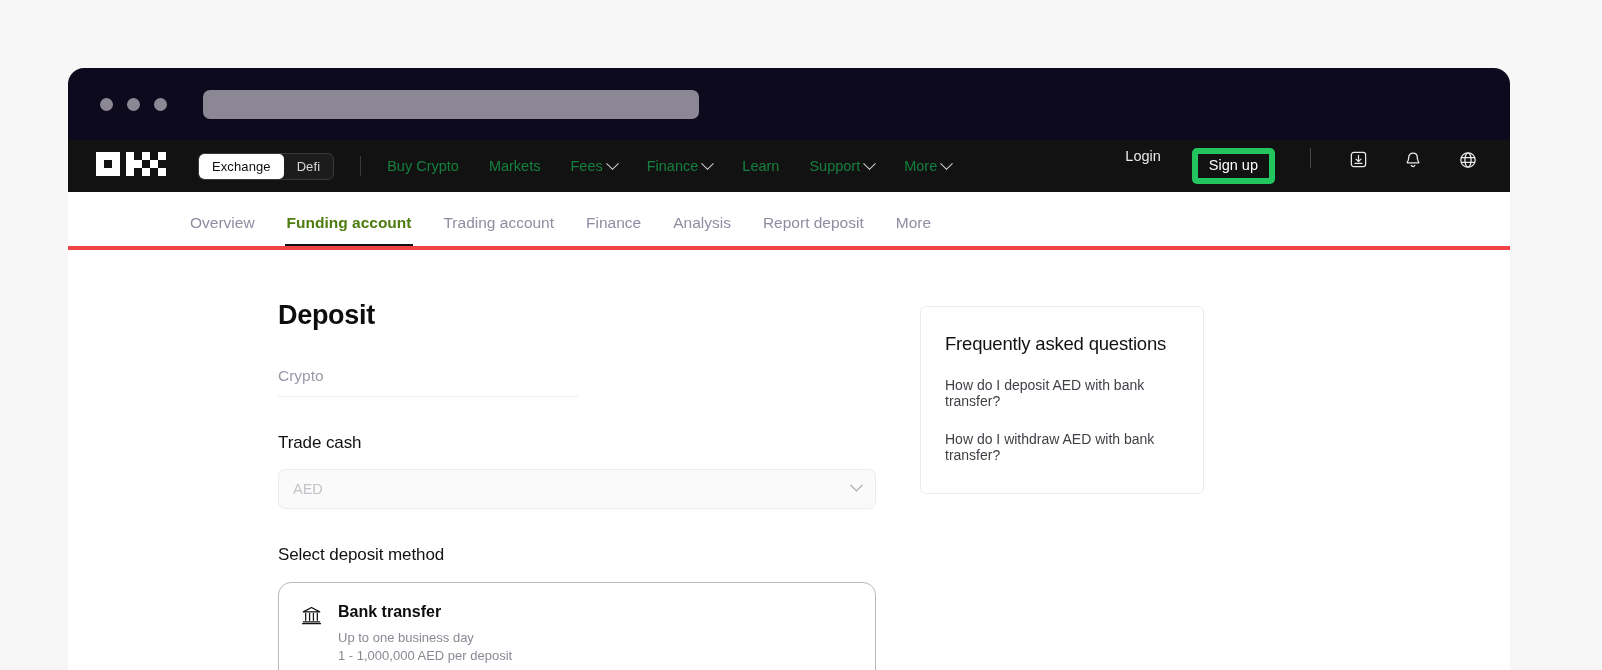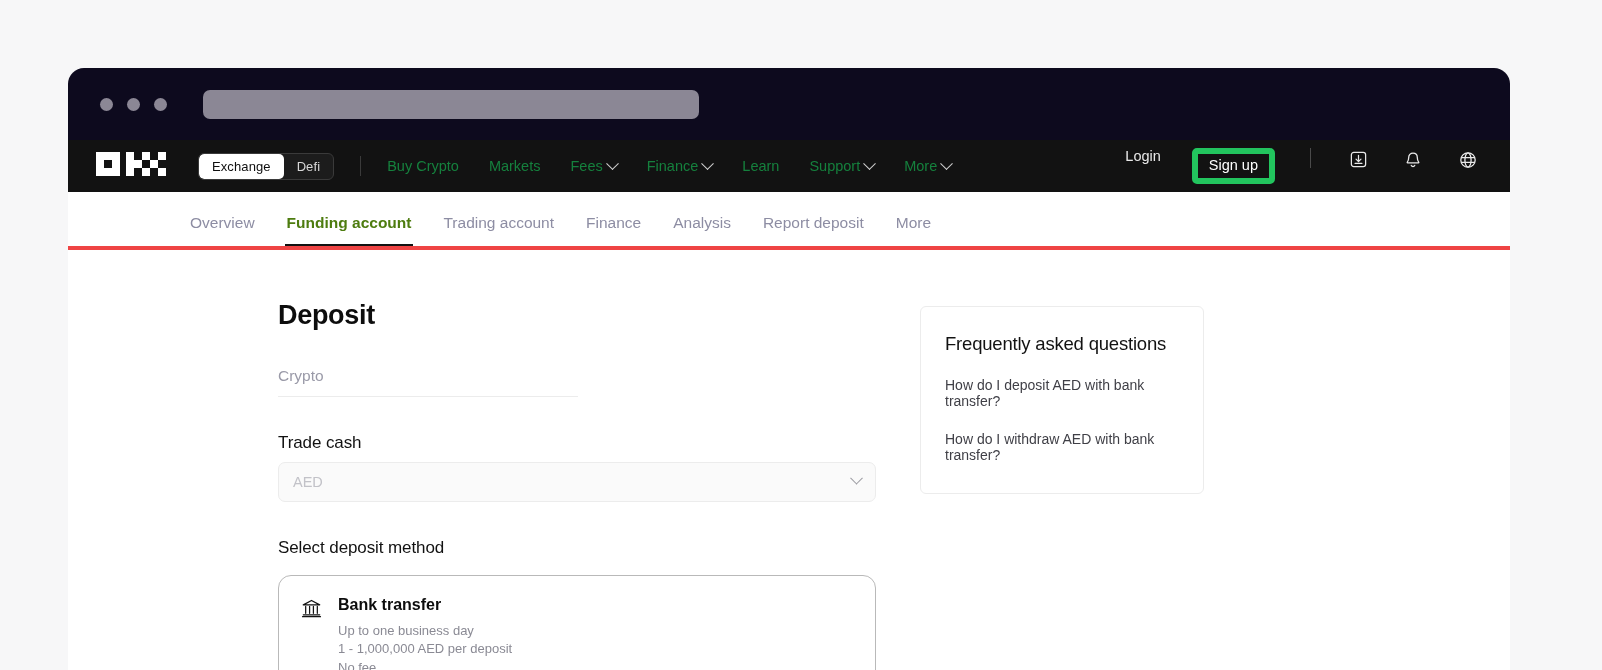--- a/index.html
+++ b/index.html
@@ -205,21 +205,21 @@
   }
 
   .section-label {
     font-size: 17px;
     color: #121212;
     margin-top: 36px;
     letter-spacing: -.1px;
   }
 
   .select-box {
-    margin-top: 9px;
+    margin-top: 16px;
     width: 598px;
     height: 40px;
     border: 1px solid #ececec;
     border-radius: 7px;
     background: #fafafa;
     display: flex;
     align-items: center;
     padding: 12px 14px;
   }
   .select-value { font-size: 14.5px; color: #c2c2c8; flex: 1; }

